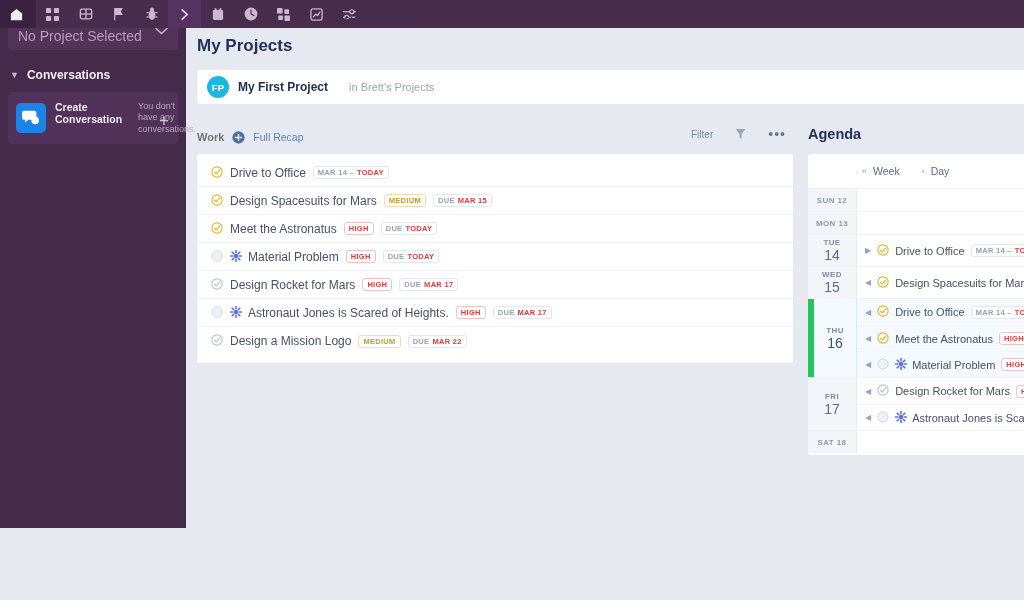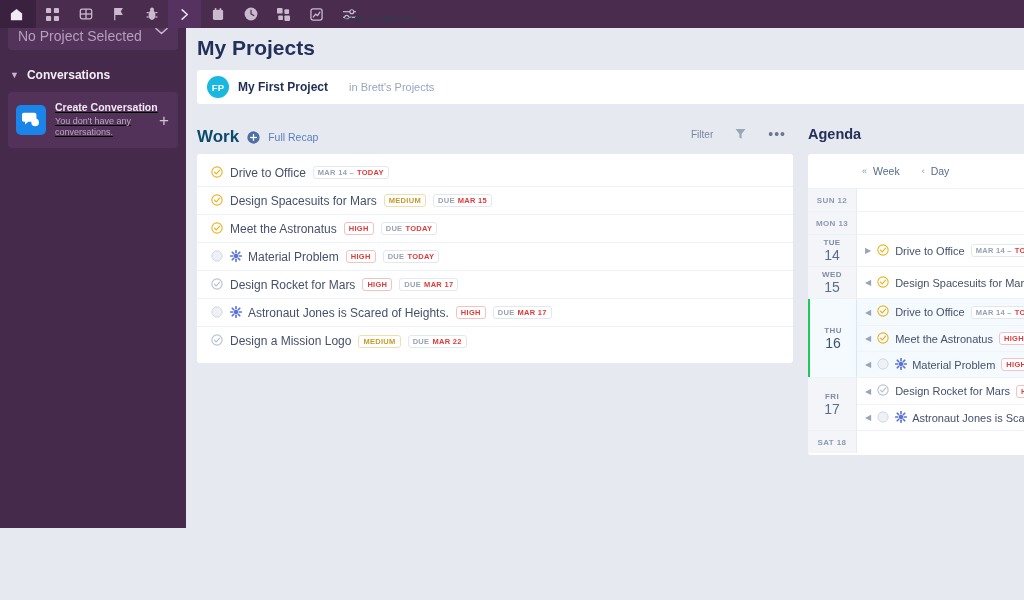--- a/index.html
+++ b/index.html
@@ -59,60 +59,60 @@
   .section-title { font-size: 12px; font-weight: bold; color: #f3edf5; }
 
   .conv-card {
     margin: 10px 8px 0 8px; background: #523259; border-radius: 4px;
     display: flex; align-items: center; padding: 9px 8px; gap: 9px; position: relative;
   }
   .conv-avatar {
     width: 30px; height: 30px; border-radius: 5px; background: #1a84e8;
     display: flex; align-items: center; justify-content: center; flex: 0 0 auto;
   }
-  .conv-texts { display: flex; flex-direction: column; gap: 3px; text-decoration: underline; }
+  .conv-texts { display: flex; flex-direction: row; gap: 16px; }
   .conv-title { font-size: 10.5px; font-weight: bold; color: #f1eaf3; }
   .conv-sub { font-size: 9px; color: #bba6c1; line-height: 1.25; }
   .conv-plus { position: absolute; right: 9px; top: 19px; color: #d4c3d8; font-size: 17px; font-weight: 300; }
 
   
   .main {
     position: absolute; top: 28px; left: 186px; width: 838px; height: 572px;
     background: #e6eaf0; overflow: hidden;
   }
   .watermark {
     position: absolute; left: 20px; top: 496px;
     font-family: "Liberation Serif", serif; font-size: 41px; font-weight: bold;
     color: #dfe4ec; letter-spacing: -0.5px; white-space: nowrap; z-index: 1;
   }
 
   .page-title {
     position: absolute; left: 11px; top: 8px;
-    font-size: 21px; font-weight: bold; color: #23305a; z-index: 3;
+    font-size: 17px; font-weight: bold; color: #23305a; z-index: 3;
   }
 
   .project-bar {
     position: absolute; left: 11px; top: 42px; width: 1000px; height: 34px;
     background: #ffffff; border-radius: 3px; display: flex; align-items: center;
     padding: 0 10px; gap: 9px; z-index: 3;
   }
   .project-avatar {
     width: 22px; height: 22px; border-radius: 50%; background: #18b8e0;
     color: #fff; font-size: 9.5px; font-weight: bold;
     display: flex; align-items: center; justify-content: center; letter-spacing: .3px;
   }
   .project-name { font-size: 12px; font-weight: bold; color: #1f2c53; }
   .project-where { font-size: 11px; color: #9aa6bd; margin-left: 12px; }
 
   
   .work-head {
     position: absolute; left: 11px; top: 98px; width: 600px; height: 22px;
     display: flex; align-items: center; gap: 8px; z-index: 3;
   }
-  .work-title { font-size: 17px; font-weight: bold; color: #0c4a6e; }
+  .work-title { font-size: 11px; font-weight: bold; color: #737373; }
   .work-plus { color: #4d6fa8; display: flex; }
   .full-recap { font-size: 10.5px; color: #5a7fbd; }
 
   .work-tools {
     position: absolute; left: 505px; top: 100px; display: flex; align-items: center;
     gap: 22px; z-index: 3; text-align: right;
   }
   .filter-label { font-size: 10px; color: #7a869e; }
   .filter-icon { color: #8f9ab0; display: flex; }
   .dots { color: #6b7790; font-size: 14px; letter-spacing: 1px; line-height: 8px; }
@@ -170,21 +170,21 @@
   .day-row.empty .day-cell { background: #f3f5f8; }
   .day-small { font-size: 8px; font-weight: bold; color: #8d99b3; letter-spacing: .4px; }
   .day-dow { font-size: 8px; font-weight: bold; color: #7f8ca6; letter-spacing: .4px; }
   .day-num { font-size: 14px; color: #5b6b8c; line-height: 1.15; }
   .day-events { flex: 1; display: flex; flex-direction: column; justify-content: center; }
   .ev-row { display: flex; align-items: center; gap: 6px; height: 26px; padding-left: 8px; white-space: nowrap; }
   .ev-row + .ev-row { border-top: 1px solid #f1f3f7; }
   .ev-arrow { color: #9aa5bb; font-size: 8px; }
   .ev-name { font-size: 11px; color: #46506b; }
   .day-row.today { background: #f4fafd; }
-  .day-row.today .day-cell { background: #f4fafd; border-left: 2px solid #22c55e; border-right: 1px solid #d8e8f0; }
+  .day-row.today .day-cell { background: #f4fafd; border-left: 6px solid #22c55e; border-right: 1px solid #d8e8f0; }
   .day-row.today .day-num { color: #3f5173; }
 </style>
 </head>
 <body>
 
 <div id="app">
 
   <div class="topbar">
     <div class="topbar-group">
       <div class="tb-btn home">

